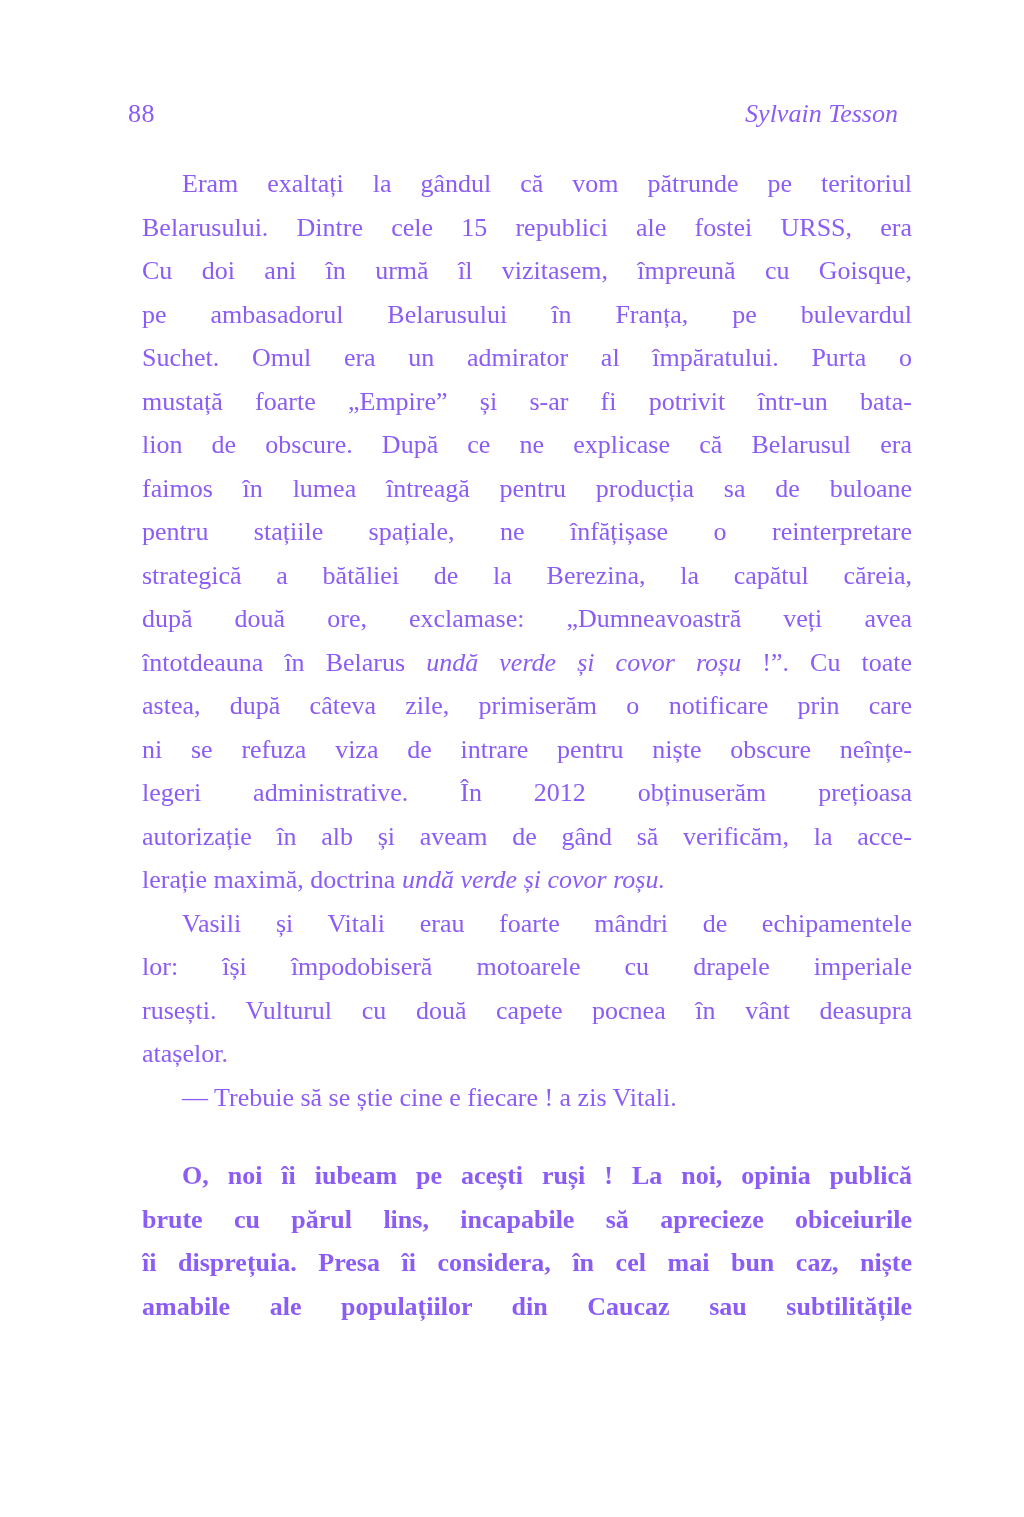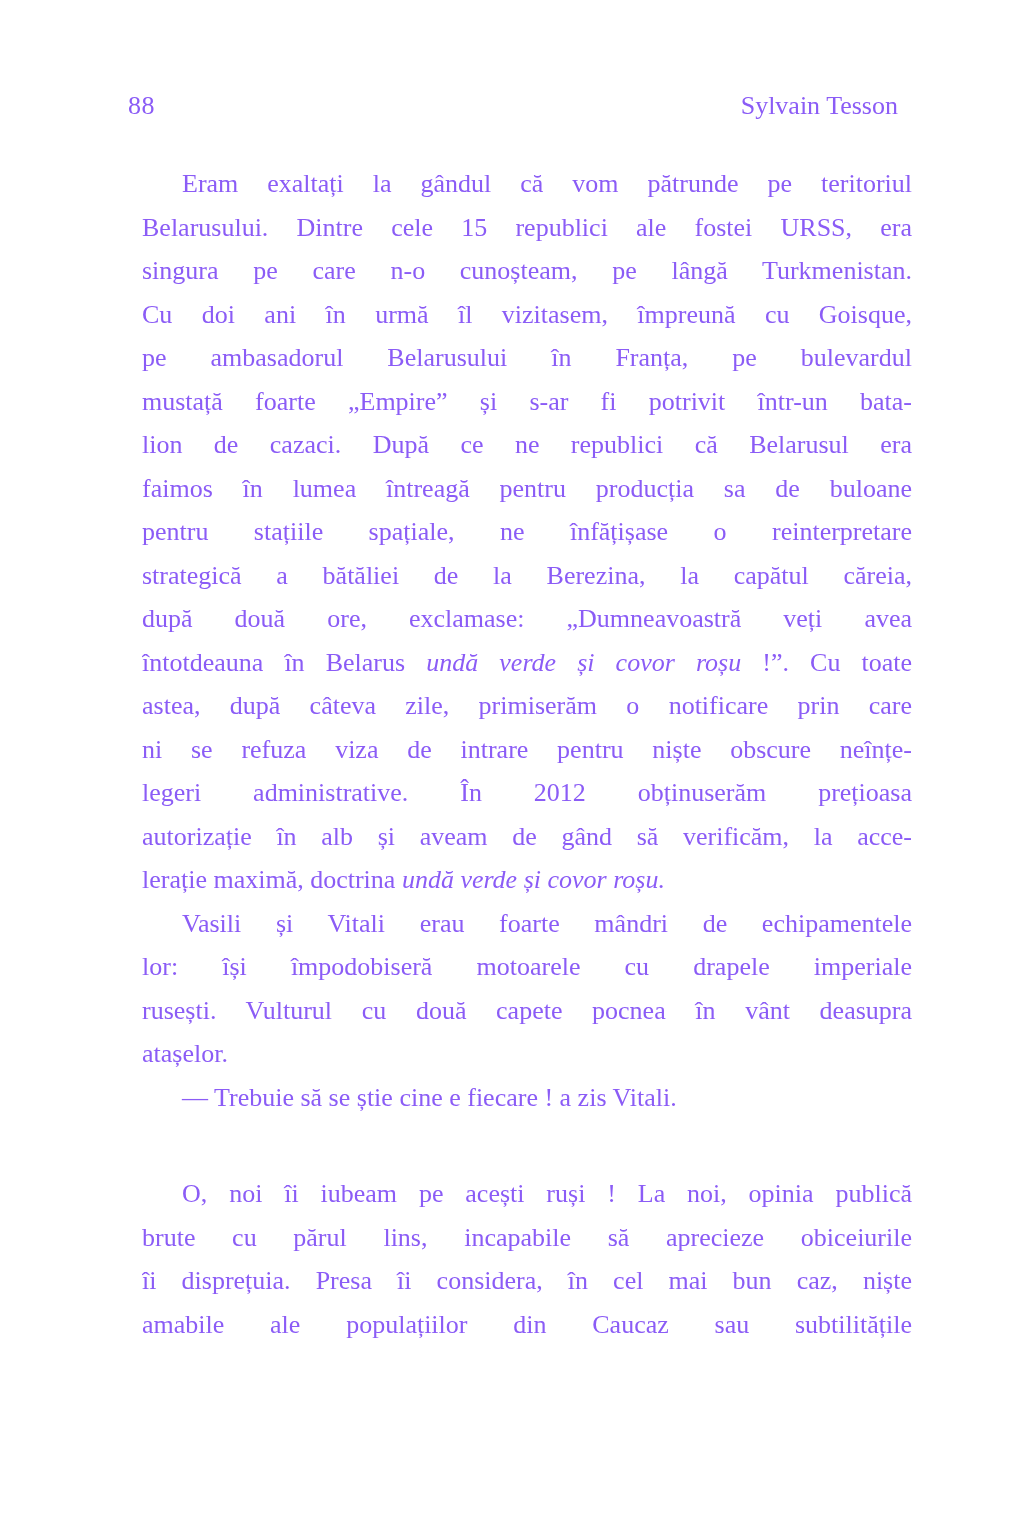--- a/index.html
+++ b/index.html
@@ -27,30 +27,32 @@
     justify-content: space-between;
     align-items: baseline;
     font-size: 26px;
     line-height: 32px;
   }
   .page-number {
     font-style: normal;
     letter-spacing: 0.5px;
   }
   .running-author {
+    font-style: italic;
+    margin-top: 8px;
   }
   .text-block {
     position: absolute;
     left: 142px;
     top: 162px;
     width: 770px;
     font-size: 26px;
   }
   .para { margin: 0; padding: 0; }
-  .para.gap { margin-top: 53px; }
+  .para.gap { margin-top: 35px; font-weight: bold; }
   .line {
     height: 43.5px;
     line-height: 43.5px;
     text-align: justify;
     text-align-last: justify;
     overflow: hidden;
   }
   .line.no-just {
     text-align: center;
     text-align-last: left;
@@ -68,25 +70,25 @@
 
   <div class="running-header">
     <span class="page-number">88</span>
     <span class="running-author">Sylvain Tesson</span>
   </div>
 
   <div class="text-block">
       <div class="para">
         <div class="line indent"><span>Eram exaltați la gândul că vom pătrunde pe teritoriul</span></div>
         <div class="line"><span>Belarusului. Dintre cele 15 republici ale fostei URSS, era</span></div>
-        <div class="line"><span>singura pe care n-o cunoșteam, pe lângă Turkmenistan.</span></div>
         <div class="line"><span>Cu doi ani în urmă îl vizitasem, împreună cu Goisque,</span></div>
         <div class="line"><span>pe ambasadorul Belarusului în Franța, pe bulevardul</span></div>
+        <div class="line"><span>Suchet. Omul era un admirator al împăratului. Purta o</span></div>
         <div class="line"><span>mustață foarte „Empire” și s-ar fi potrivit într-un bata-</span></div>
-        <div class="line"><span>lion de cazaci. După ce ne republici că Belarusul era</span></div>
+        <div class="line"><span>lion de obscure. După ce ne explicase că Belarusul era</span></div>
         <div class="line"><span>faimos în lumea întreagă pentru producția sa de buloane</span></div>
         <div class="line"><span>pentru stațiile spațiale, ne înfățișase o reinterpretare</span></div>
         <div class="line"><span>strategică a bătăliei de la Berezina, la capătul căreia,</span></div>
         <div class="line"><span>după două ore, exclamase: „Dumneavoastră veți avea</span></div>
         <div class="line"><span>întotdeauna în Belarus </span><em>undă verde și covor roșu</em><span> !”. Cu toate</span></div>
         <div class="line"><span>astea, după câteva zile, primiserăm o notificare prin care</span></div>
         <div class="line"><span>ni se refuza viza de intrare pentru niște obscure neînțe-</span></div>
         <div class="line"><span>legeri administrative. În 2012 obținuserăm prețioasa</span></div>
         <div class="line"><span>autorizație în alb și aveam de gând să verificăm, la acce-</span></div>
         <div class="line no-just"><span>lerație maximă, doctrina </span><em>undă verde și covor roșu.</em></div>

